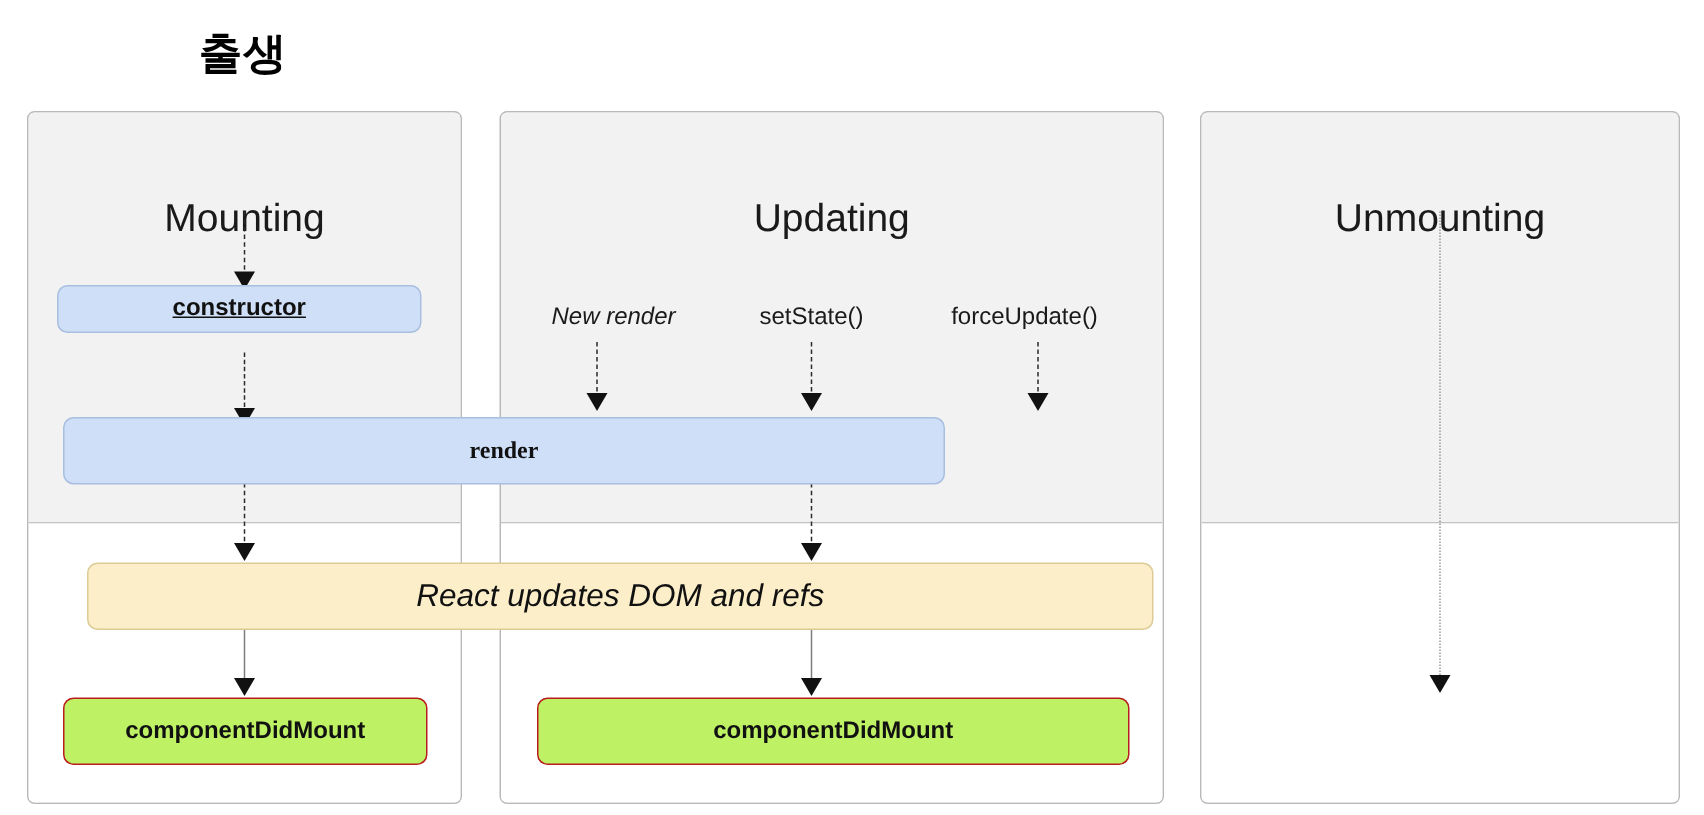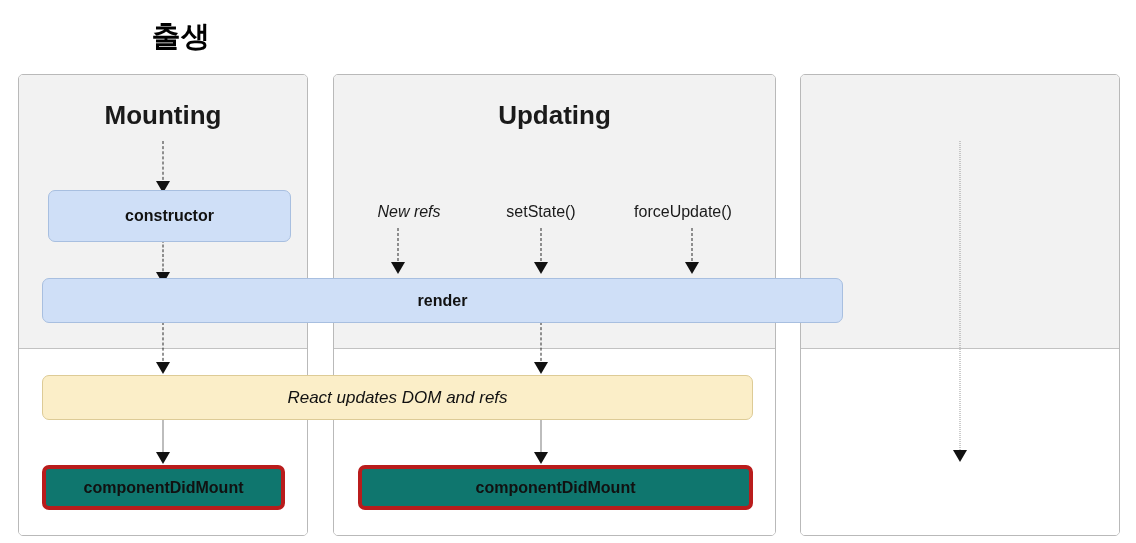--- a/index.html
+++ b/index.html
@@ -56,24 +56,25 @@
     bottom: 0;
     background: #ffffff;
     box-sizing: border-box;
   }
   .panel-heading {
     position: absolute;
     left: 0;
     right: 0;
     text-align: center;
     font-size: 26px;
-    font-weight: 700;
+    font-weight: 400;
     color: #1a1a1a;
     line-height: 1;
     white-space: nowrap;
+    margin-top: 30px;
   }
 
   
   .node {
     position: absolute;
     box-sizing: border-box;
     border-radius: 7px;
     display: flex;
     align-items: center;
     justify-content: center;
@@ -85,25 +86,26 @@
   }
   .node.blue {
     background: #cfdff7;
     border: 1px solid #a8bfe0;
   }
   .node.yellow {
     background: #fbeec8;
     border: 1px solid #ddcb96;
     font-weight: normal;
     font-style: italic;
-    font-size: 17px;
+    font-size: 21px;
+    margin-left: 16px;
   }
   .node.green {
-    background: #0f766e;
-    border: 4px solid #b91c1c;
+    background: #bef264;
+    border: 1px solid #b91c1c;
   }
 
   
   .trigger-label {
     position: absolute;
     font-size: 16px;
     color: #1a1a1a;
     text-align: center;
     white-space: nowrap;
     transform: translateX(-50%);
@@ -134,52 +136,53 @@
     border-right: 7px solid transparent;
     border-top: 12px solid #111111;
     transform: translateX(-50%);
   }
 </style>
 </head>
 <body>
 
 <div id="stage">
 
-  <div class="section-title" style="left:0px; top:22px; width:324px;padding-left:19px;">출생</div>
+  <div class="section-title" style="left:0px; top:22px; width:324px;">출생</div>
 
   <div class="panel" style="left:18px; top:74px; width:290px; height:462px;">
     <div class="panel-gray" style="height:274px;"></div>
     <div class="panel-white" style="top:274px;"></div>
     <div class="panel-heading" style="top:27px;">Mounting</div>
   </div>
 
   <div class="panel" style="left:333px; top:74px; width:443px; height:462px;">
     <div class="panel-gray" style="height:274px;"></div>
     <div class="panel-white" style="top:274px;"></div>
     <div class="panel-heading" style="top:27px;">Updating</div>
   </div>
 
   <div class="panel" style="left:800px; top:74px; width:320px; height:462px;">
     <div class="panel-gray" style="height:274px;"></div>
     <div class="panel-white" style="top:274px;"></div>
+    <div class="panel-heading" style="top:27px;">Unmounting</div>
   </div>
 
   <div class="conn dashed" style="left:163px; top:141px; height:44px;"></div>
   <div class="arrowhead" style="left:163px; top:181px;"></div>
 
   <div class="conn dashed" style="left:163px; top:235px; height:41px;"></div>
   <div class="arrowhead" style="left:163px; top:272px;"></div>
 
   <div class="conn dashed" style="left:163px; top:322px; height:44px;"></div>
   <div class="arrowhead" style="left:163px; top:362px;"></div>
 
   <div class="conn solid" style="left:163px; top:420px; height:38px;"></div>
   <div class="arrowhead" style="left:163px; top:452px;"></div>
 
-  <div class="trigger-label italic" style="left:409px; top:203px;">New refs</div>
+  <div class="trigger-label italic" style="left:409px; top:203px;">New render</div>
   <div class="trigger-label" style="left:541px; top:203px;">setState()</div>
   <div class="trigger-label" style="left:683px; top:203px;">forceUpdate()</div>
 
   <div class="conn dashed" style="left:398px; top:228px; height:38px;"></div>
   <div class="arrowhead" style="left:398px; top:262px;"></div>
 
   <div class="conn dashed" style="left:541px; top:228px; height:38px;"></div>
   <div class="arrowhead" style="left:541px; top:262px;"></div>
 
   <div class="conn dashed" style="left:692px; top:228px; height:38px;"></div>
@@ -187,23 +190,23 @@
 
   <div class="conn dashed" style="left:541px; top:322px; height:44px;"></div>
   <div class="arrowhead" style="left:541px; top:362px;"></div>
 
   <div class="conn solid" style="left:541px; top:420px; height:38px;"></div>
   <div class="arrowhead" style="left:541px; top:452px;"></div>
 
   <div class="conn dotted-light" style="left:960px; top:141px; height:313px;"></div>
   <div class="arrowhead" style="left:960px; top:450px;"></div>
 
-  <div class="node blue" style="left:48px; top:190px; width:243px; height:52px;">constructor</div>
-
-  <div class="node blue" style="left:42px; top:278px; width:801px; height:45px;">render</div>
+  <div class="node blue" style="left:38px; top:190px; width:243px; height:32px;text-decoration:underline;">constructor</div>
+
+  <div class="node blue" style="left:42px; top:278px; width:588px; height:45px;font-family:Liberation Serif, serif;">render</div>
 
   <div class="node yellow" style="left:42px; top:375px; width:711px; height:45px;">React updates DOM and refs</div>
 
   <div class="node green" style="left:42px; top:465px; width:243px; height:45px;">componentDidMount</div>
 
   <div class="node green" style="left:358px; top:465px; width:395px; height:45px;">componentDidMount</div>
 
 
 </div>
 

